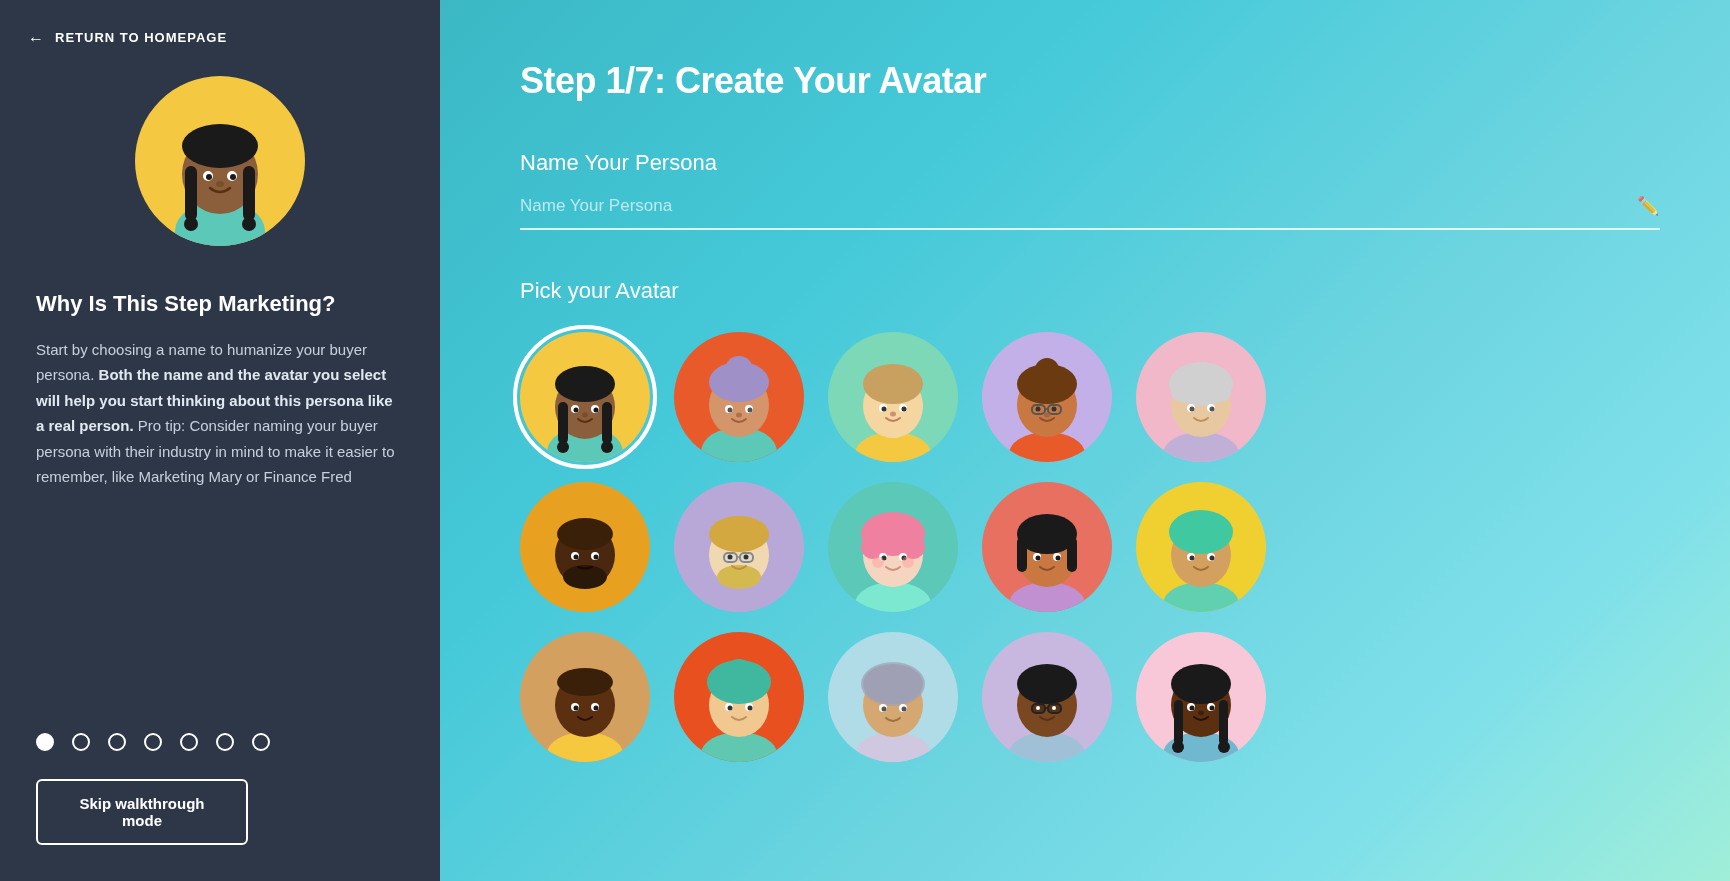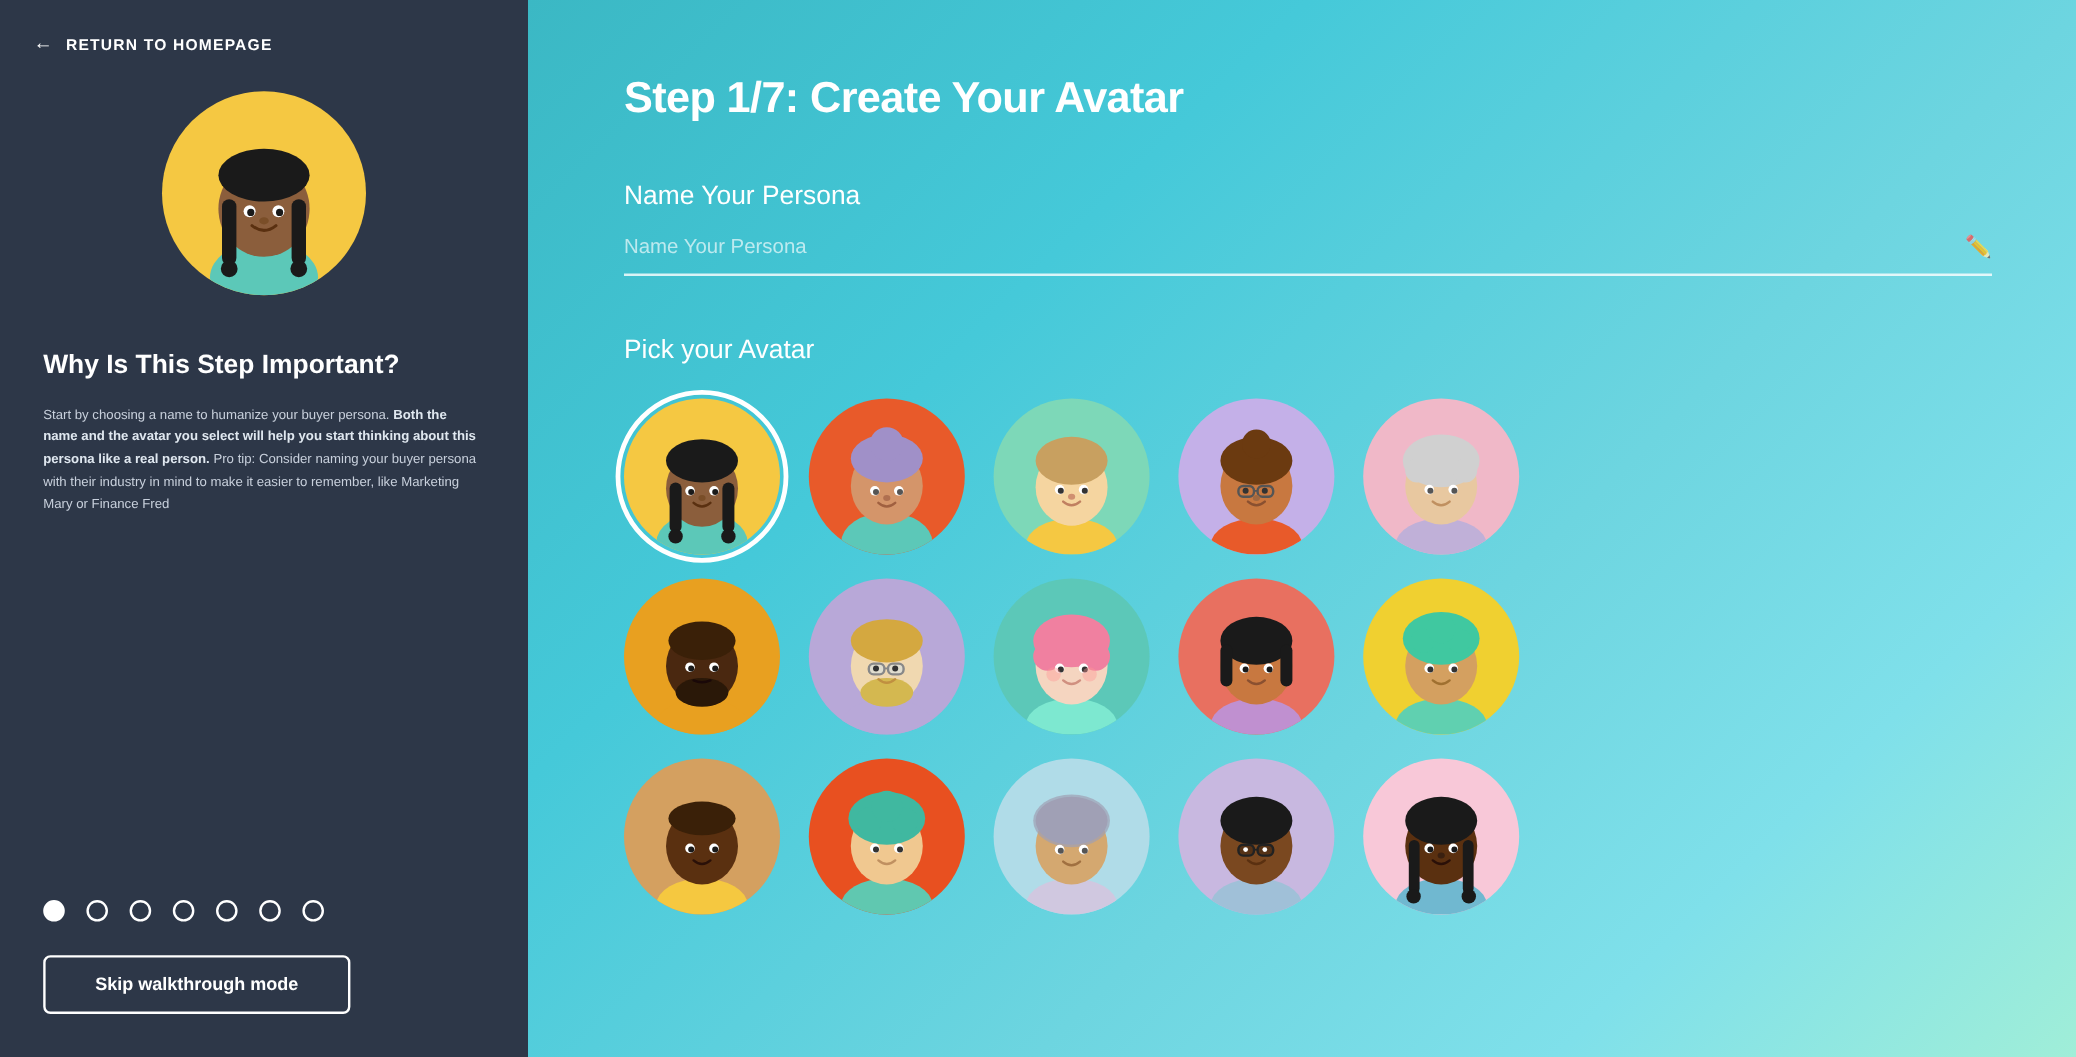--- a/index.html
+++ b/index.html
@@ -57,21 +57,21 @@
     }
     .sidebar-heading {
       color: #ffffff;
       font-size: 22px;
       font-weight: 700;
       margin-bottom: 18px;
       line-height: 1.3;
     }
     .sidebar-body {
       color: #c8d0dc;
-      font-size: 11px;
+      font-size: 15px;
       line-height: 1.7;
     }
     .sidebar-body strong {
       color: #e0e8f0;
       font-weight: 700;
     }
 
     .sidebar-bottom {
       padding: 24px 36px 36px 36px;
     }
@@ -95,21 +95,21 @@
     }
     .skip-btn {
       background: transparent;
       border: 2px solid #ffffff;
       color: #ffffff;
       font-size: 15px;
       font-weight: 600;
       padding: 14px 28px;
       border-radius: 6px;
       cursor: pointer;
-      width: 256px;
+      width: 212px;
     }
 
     
     .main {
       flex: 1;
       background: linear-gradient(135deg, #3bb8c4 0%, #45c9d9 30%, #6dd5e0 60%, #7fe0ea 80%, #a0eed8 100%);
       padding: 60px 70px 40px 80px;
       overflow-y: auto;
       position: relative;
     }
@@ -223,21 +223,21 @@
         <circle cx="98" cy="101" r="3" fill="#1a1a1a"></circle>
 
         <path d="M75 112 Q85 120 95 112" stroke="#5a3010" stroke-width="2.5" fill="none" stroke-linecap="round"></path>
 
         <ellipse cx="85" cy="108" rx="4" ry="3" fill="#7a4e28"></ellipse>
       </svg>
     </div>
   </div>
 
   <div class="sidebar-content">
-    <div class="sidebar-heading">Why Is This Step Important?</div>
+    <div class="sidebar-heading">Why Is This Step Marketing?</div>
     <div class="sidebar-body">
       Start by choosing a name to humanize your buyer persona. <strong>Both the name and the avatar you select will help you start thinking about this persona like a real person.</strong> Pro tip: Consider naming your buyer persona with their industry in mind to make it easier to remember, like Marketing Mary or Finance Fred
     </div>
   </div>
 
   <div class="sidebar-bottom">
     <div class="dots-row">
       <div class="dot active"></div>
       <div class="dot"></div>
       <div class="dot"></div>

